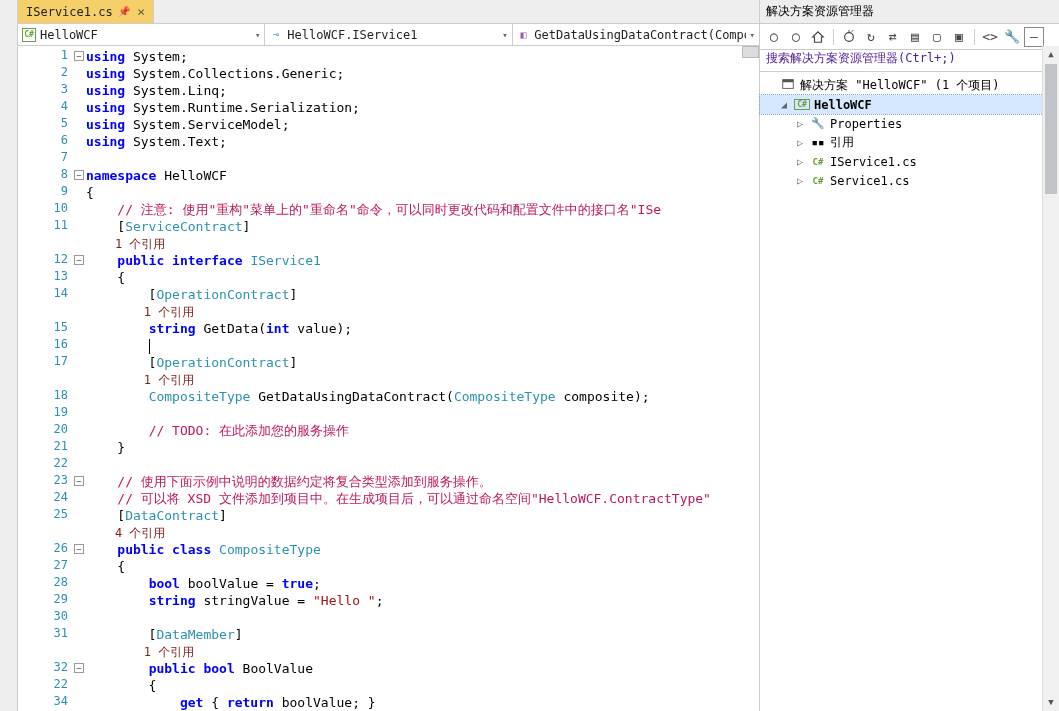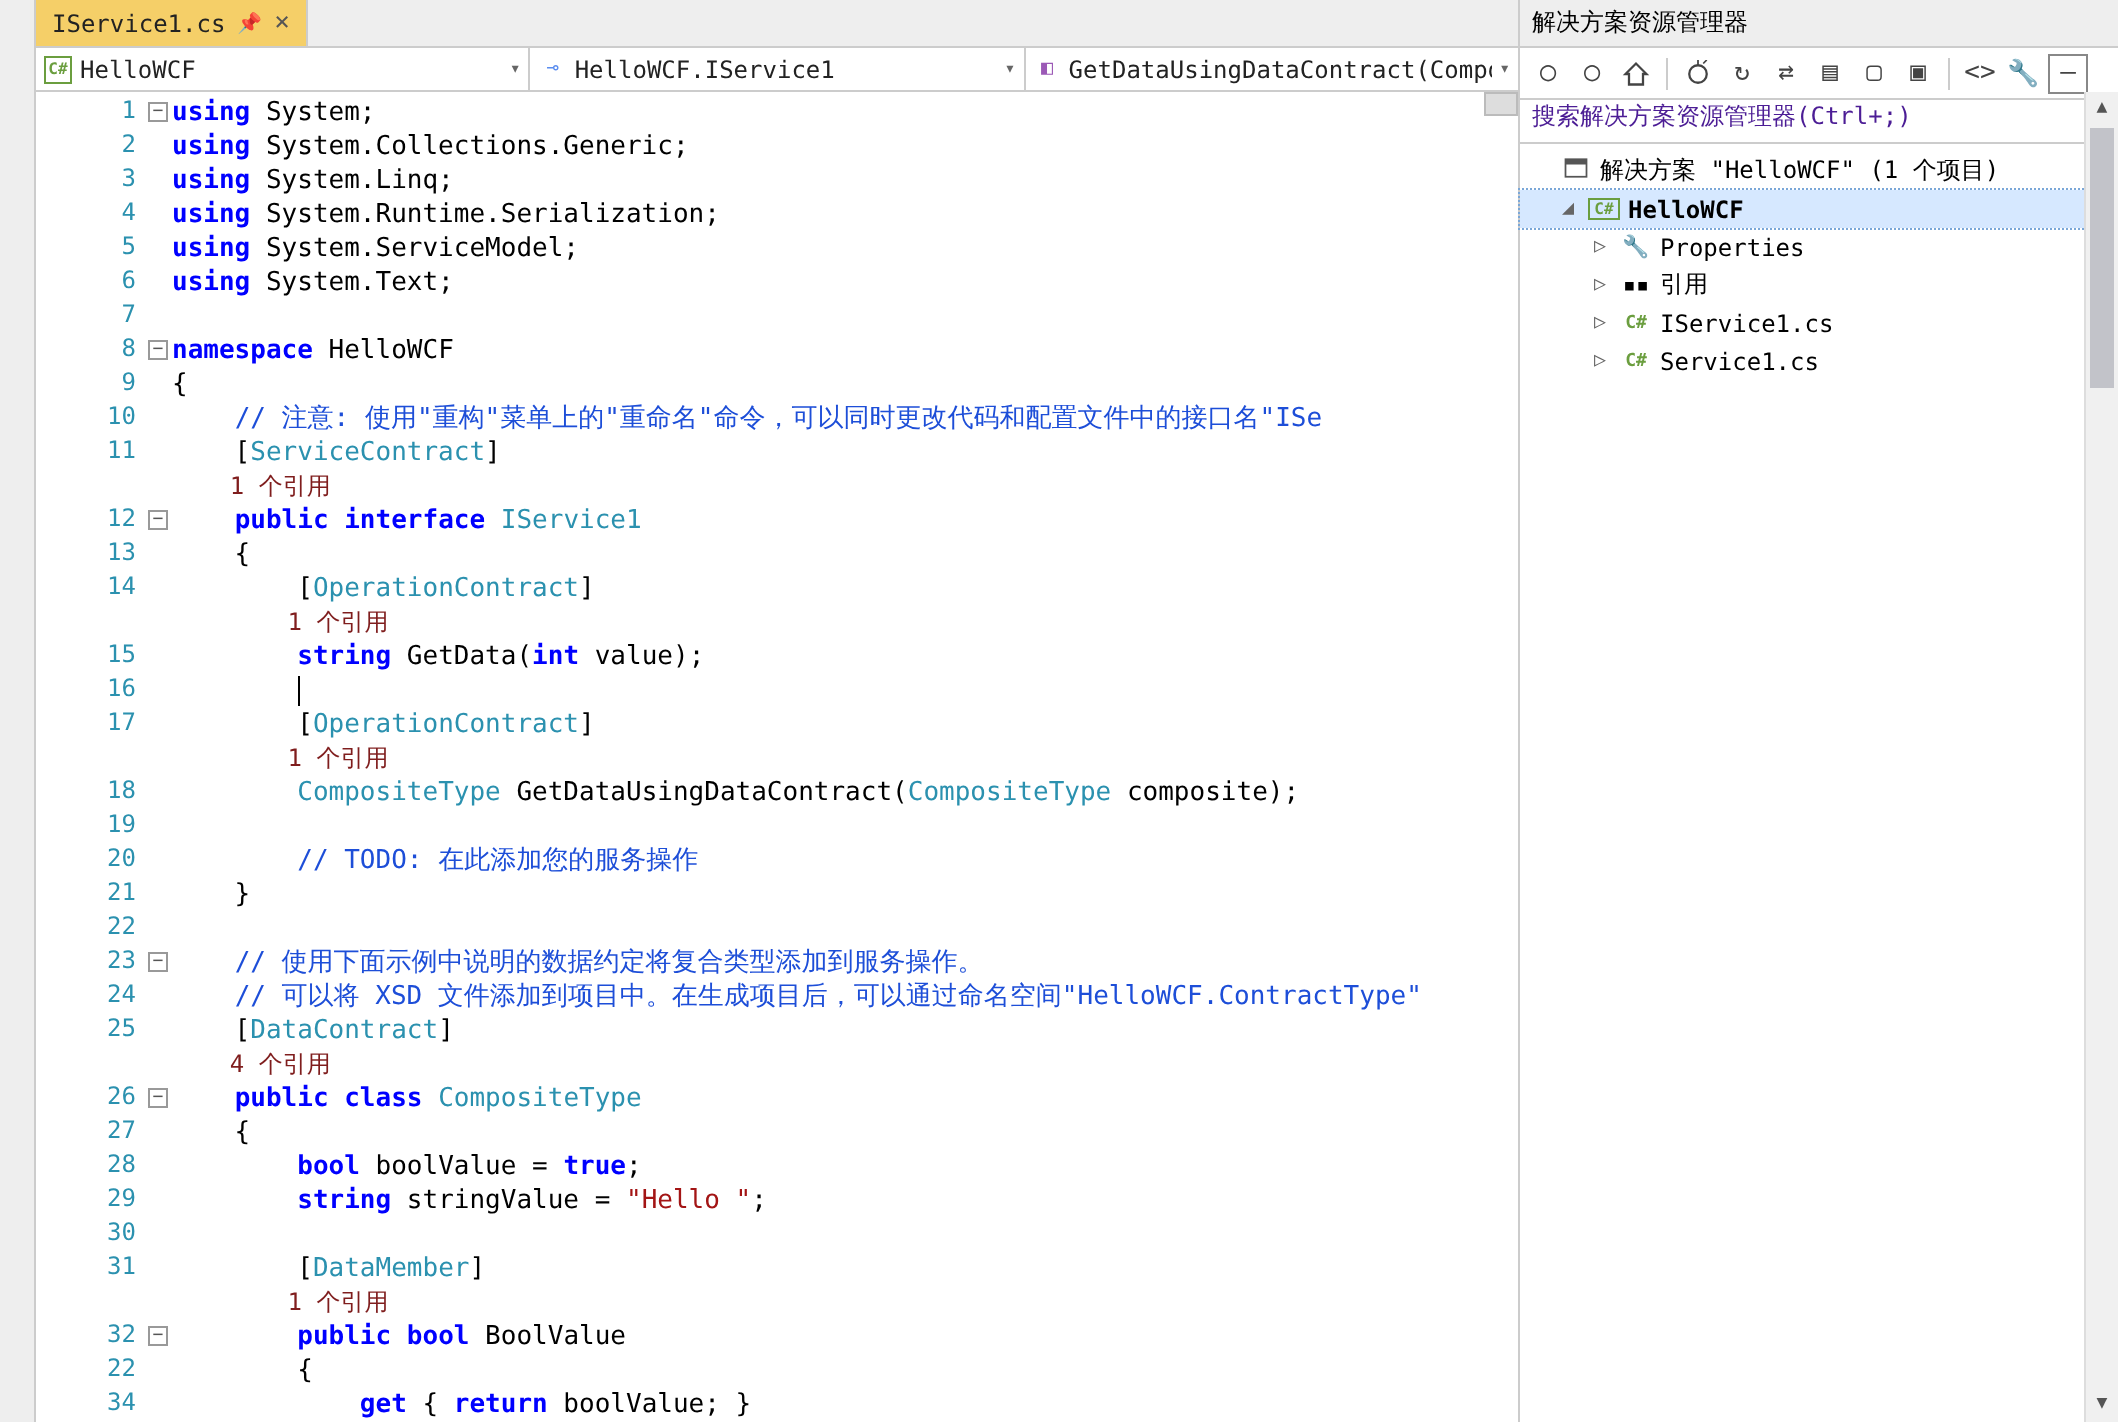--- a/index.html
+++ b/index.html
@@ -18,21 +18,21 @@
   .nav-box .txt { font-size:12px; color:#222; overflow:hidden; text-overflow:clip;}
   .nav-box .drop { margin-left:auto; font-size:9px; color:#666; padding-left:4px;}
   .code-wrap { flex:1; display:flex; overflow:hidden; position:relative;}
   .gutter { width:68px; background:#fff; border-right:none; text-align:right; padding-top:2px;}
   .gutter .ln { height:17px; font-size:12px; color:#2b91af; padding-right:18px; position:relative;}
   .foldmark { position:absolute; right:2px; top:3px; width:10px; height:10px; border:1px solid #999; font-size:9px; line-height:8px; text-align:center; color:#555; background:#fff;}
   .code { flex:1; padding-top:2px; font-size:13px; line-height:17px; white-space:pre; overflow:hidden; position:relative;}
   .code .row { height:17px; }
   .kw { color:#0000ff;font-weight:bold; }
   .typ { color:#2b91af; }
-  .com { color:#1d4ed8; }
+  .com { color:#be185d; }
   .str { color:#a31515; }
   .ref { color:#7f1d1d; font-size:12px;}
   .vscroll { position:absolute; right:0; top:46px; bottom:0; width:17px; background:#f0f0f0; border-left:1px solid #ddd;}
   .vscroll .thumb { position:absolute; left:2px; right:2px; top:18px; height:130px; background:#c2c3c9; border-radius:0;}
   .vscroll .arrow { position:absolute; left:0; right:0; height:17px; text-align:center; font-size:9px; color:#555; line-height:17px;}
   .split-box { position:absolute; right:0; top:0; width:17px; height:12px; background:#ddd; border:1px solid #bbb;}
   .solution-panel { width:300px; border-left:1px solid #ccc; display:flex; flex-direction:column; background:#fff;}
   .sp-title { height:24px; background:#eee; border-bottom:1px solid #ccc; display:flex; align-items:center; padding:0 6px; font-size:12px;}
   .sp-toolbar { height:26px; border-bottom:1px solid #ccc; display:flex; align-items:center; padding:0 4px; gap:2px;}
   .sp-toolbar .tb { width:20px; height:20px; display:inline-flex; align-items:center; justify-content:center; color:#444; font-size:13px;}

